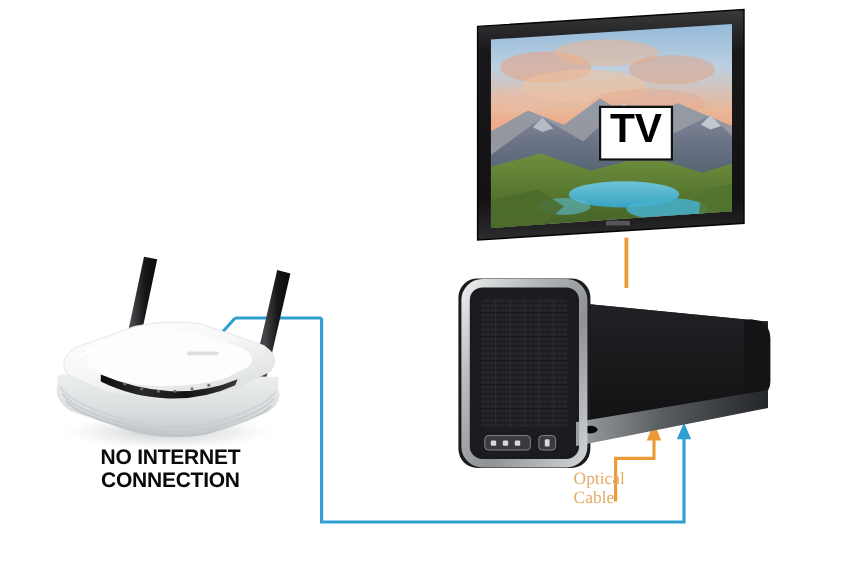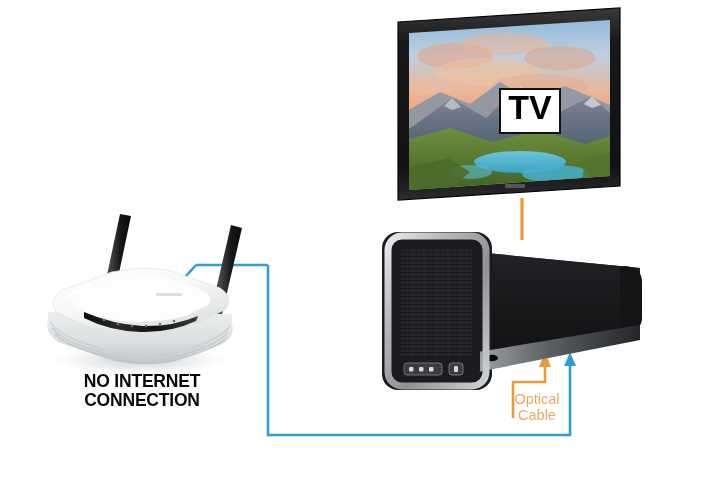--- a/index.html
+++ b/index.html
@@ -44,27 +44,26 @@
   #ethernet-label {
     left: 270px;
     top: 446px;
     width: 300px;
     text-align: center;
     font-size: 16px;
     color: #6a9fc4;
     font-family: "Liberation Sans", sans-serif;
   }
   #optical-label {
-    left: 492px;
+    left: 478px;
     top: 392px;
     width: 90px;
-    text-align: center;
     font-size: 14.5px;
     color: #e4ab66;
-    font-family: Liberation Sans, sans-serif;
+    font-family: Liberation Serif, serif;
   }
   .tvbox {
     position: absolute;
     background: #fff;
     border: 2px solid #111;
     display: flex;
     align-items: flex-start;
     justify-content: center;
     font-weight: bold;
     color: #000;

